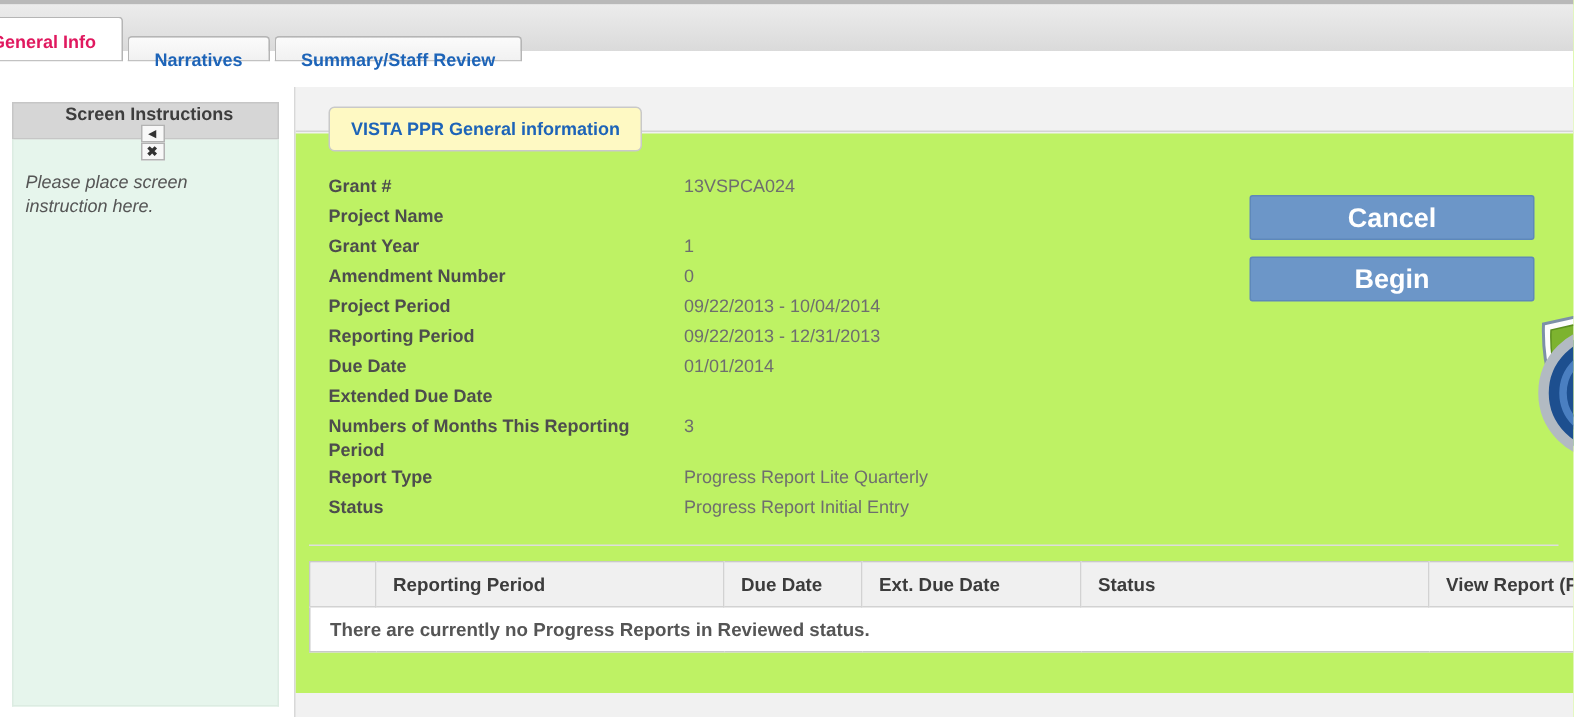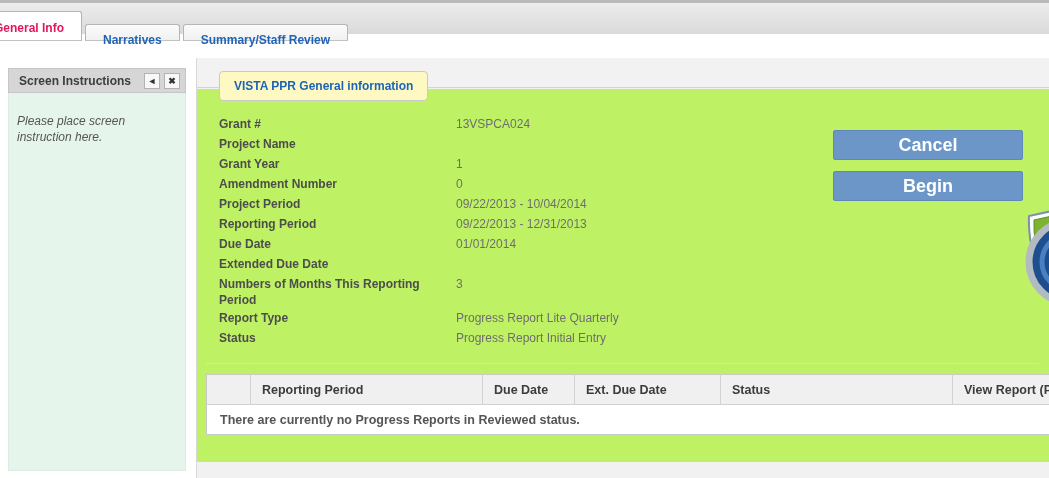--- a/index.html
+++ b/index.html
@@ -23,21 +23,21 @@
     height:17px;padding:8px 17px 7px 17px;margin-right:3px;
     background:linear-gradient(#fbfbfb,#f1f1f1);
     border:1px solid #b5b5b5;border-bottom-color:#c2c2c2;border-radius:3px 3px 0 0;
     font-weight:bold;color:var(--link_blue);white-space:nowrap;cursor:pointer;
   }
   .tab.active{background:#fff;color:var(--accent_red);height:30px;padding-top:9px;}
   
   .sidebar{position:absolute;left:8px;top:68px;width:178px;}
   .sidebar-header{
     height:25px;background:#d6d6d6;display:flex;align-items:center;
-    padding:0 5px 0 10px;border:1px solid #c6c6c6;
+    padding:0 5px 0 10px;border:1px solid #c6c6c6;flex-direction:column;
   }
   .sidebar-title{font-weight:bold;color:#3d3d3d;flex:1;}
   .sb-btn{
     width:16px;height:16px;margin-left:4px;background:#f8f8f8;border:1px solid #b3b3b3;
     display:inline-flex;align-items:center;justify-content:center;
     font-size:9px;color:#333;font-weight:bold;cursor:pointer;
   }
   .sidebar-body{
     height:378px;background:var(--mint);border:1px solid #dcece2;border-top:none;
     padding:20px 8px;color:#555;line-height:16px;font-style:italic;

